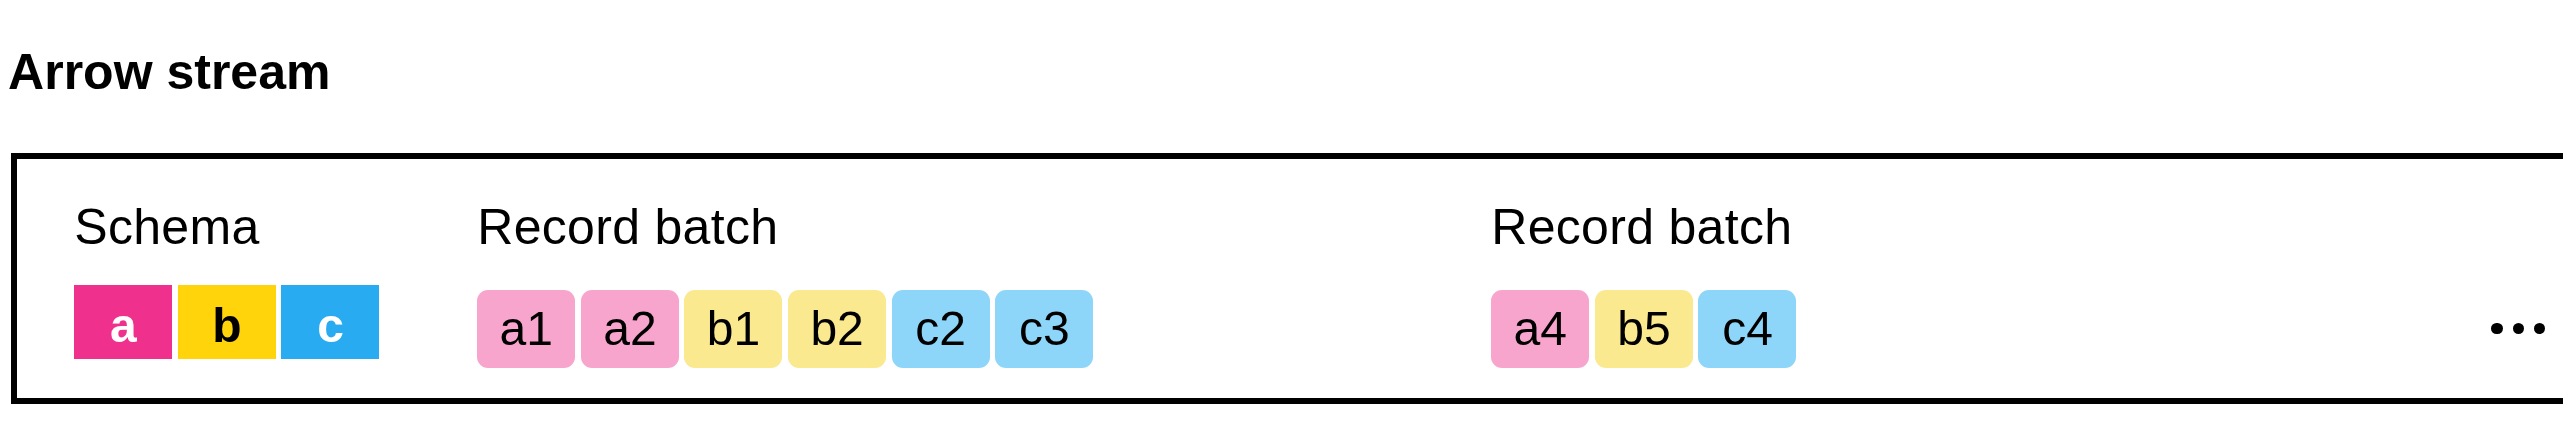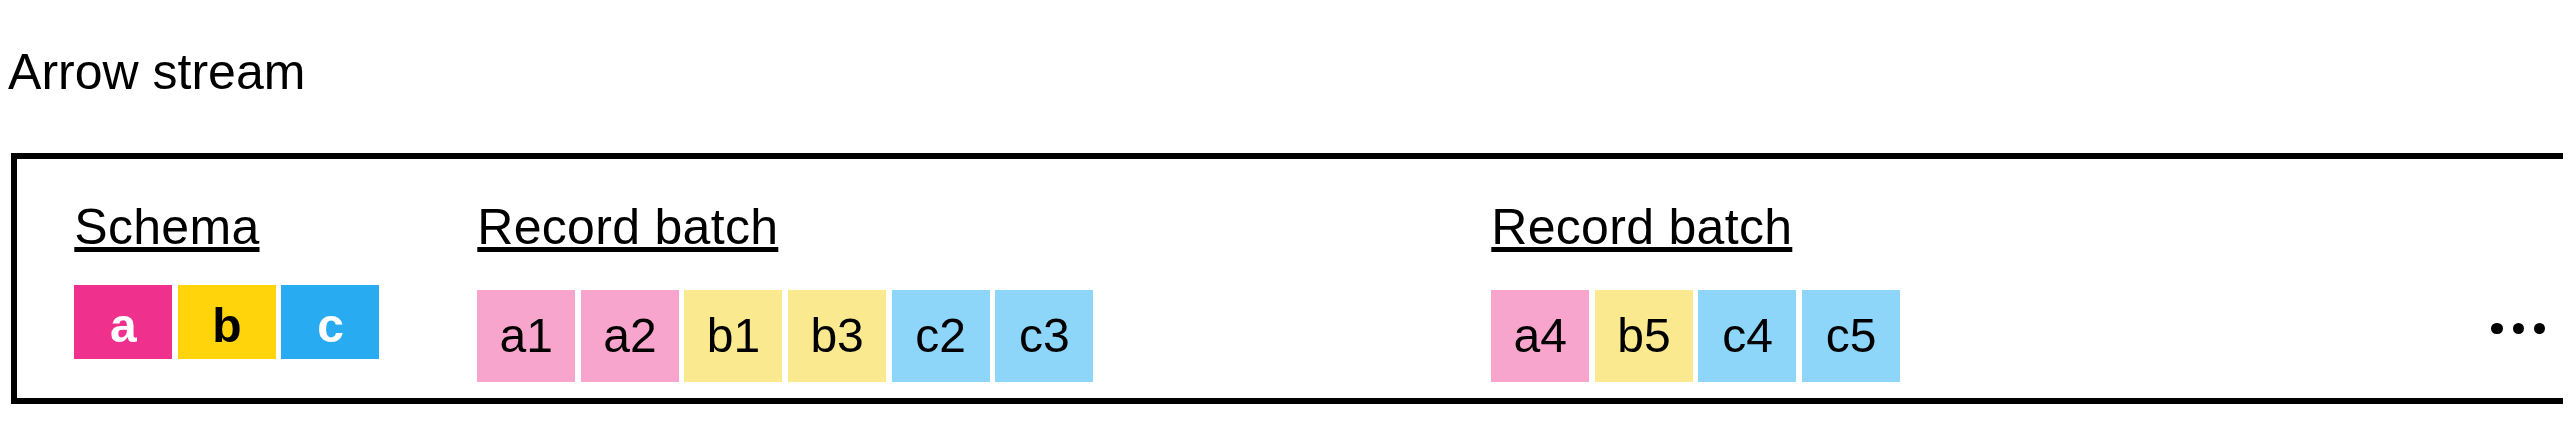--- a/index.html
+++ b/index.html
@@ -17,41 +17,40 @@
     width: 2576px;
     height: 448px;
     background: #ffffff;
   }
   .title {
     position: absolute;
     left: 8.1px;
     top: 47px;
     margin: 0;
     font-size: 50px;
-    font-weight: 400;
+    font-weight: 700;
     line-height: 1;
     letter-spacing: 0px;
     color: var(--ink);
     white-space: nowrap;
   }
   .stream-box {
     position: absolute;
     left: 11.3px;
     top: 153px;
     width: 2552px;
     height: 251px;
     box-sizing: border-box;
     border: 6.3px solid var(--ink);
     border-right: none;          
     background: #ffffff;
   }
   .group {
     position: absolute;
     top: 43px; 
-    text-decoration: underline;
   }
   .stream-box div.group:nth-of-type(1) { left: 57px;   } 
   .stream-box div.group:nth-of-type(2) { left: 460px;  } 
   .stream-box div.group:nth-of-type(3) { left: 1474px; } 
   .group-label {
     font-size: 50px;
     font-weight: 400;
     line-height: 1;
     letter-spacing: 0.3px;
     white-space: nowrap;
@@ -74,23 +73,24 @@
     line-height: 1;
     box-sizing: border-box;
     flex: 0 0 auto;
   }
   .group.schema .cell {
     height: 74px;
     font-weight: 700;
     padding-top: 7.5px; 
   }
   .group.record-batch .cell {
-    height: 92px;
+    height: 78px;
     font-weight: 400;
     color: var(--ink);
+    border-radius: 11px;
   }
   .group.schema .cell.f-a { background: var(--schema-a); color: #ffffff; }
   .group.schema .cell.f-b { background: var(--schema-b); color: #000000; }
   .group.schema .cell.f-c { background: var(--schema-c); color: #ffffff; }
   .group.record-batch .cell.f-a { background: var(--record-a); }
   .group.record-batch .cell.f-b { background: var(--record-b); }
   .group.record-batch .cell.f-c { background: var(--record-c); }
   .dots {
     position: absolute;
     left: 2474px; 
@@ -119,32 +119,31 @@
           <div class="cell f-b">b</div>
           <div class="cell f-c">c</div>
         </div>
       </div>
       <div class="group record-batch">
         <div class="group-label">Record batch</div>
         <div class="cells">
           <div class="cell f-a">a1</div>
           <div class="cell f-a">a2</div>
           <div class="cell f-b">b1</div>
-          <div class="cell f-b">b3</div>
+          <div class="cell f-b">b2</div>
           <div class="cell f-c">c2</div>
           <div class="cell f-c">c3</div>
         </div>
       </div>
       <div class="group record-batch">
         <div class="group-label">Record batch</div>
         <div class="cells">
           <div class="cell f-a">a4</div>
           <div class="cell f-b">b5</div>
           <div class="cell f-c">c4</div>
-          <div class="cell f-c">c5</div>
         </div>
       </div>
       <span class="dots">
         <span class="dot"></span>
         <span class="dot"></span>
         <span class="dot"></span>
       </span>
   </div>
 </div>
 

